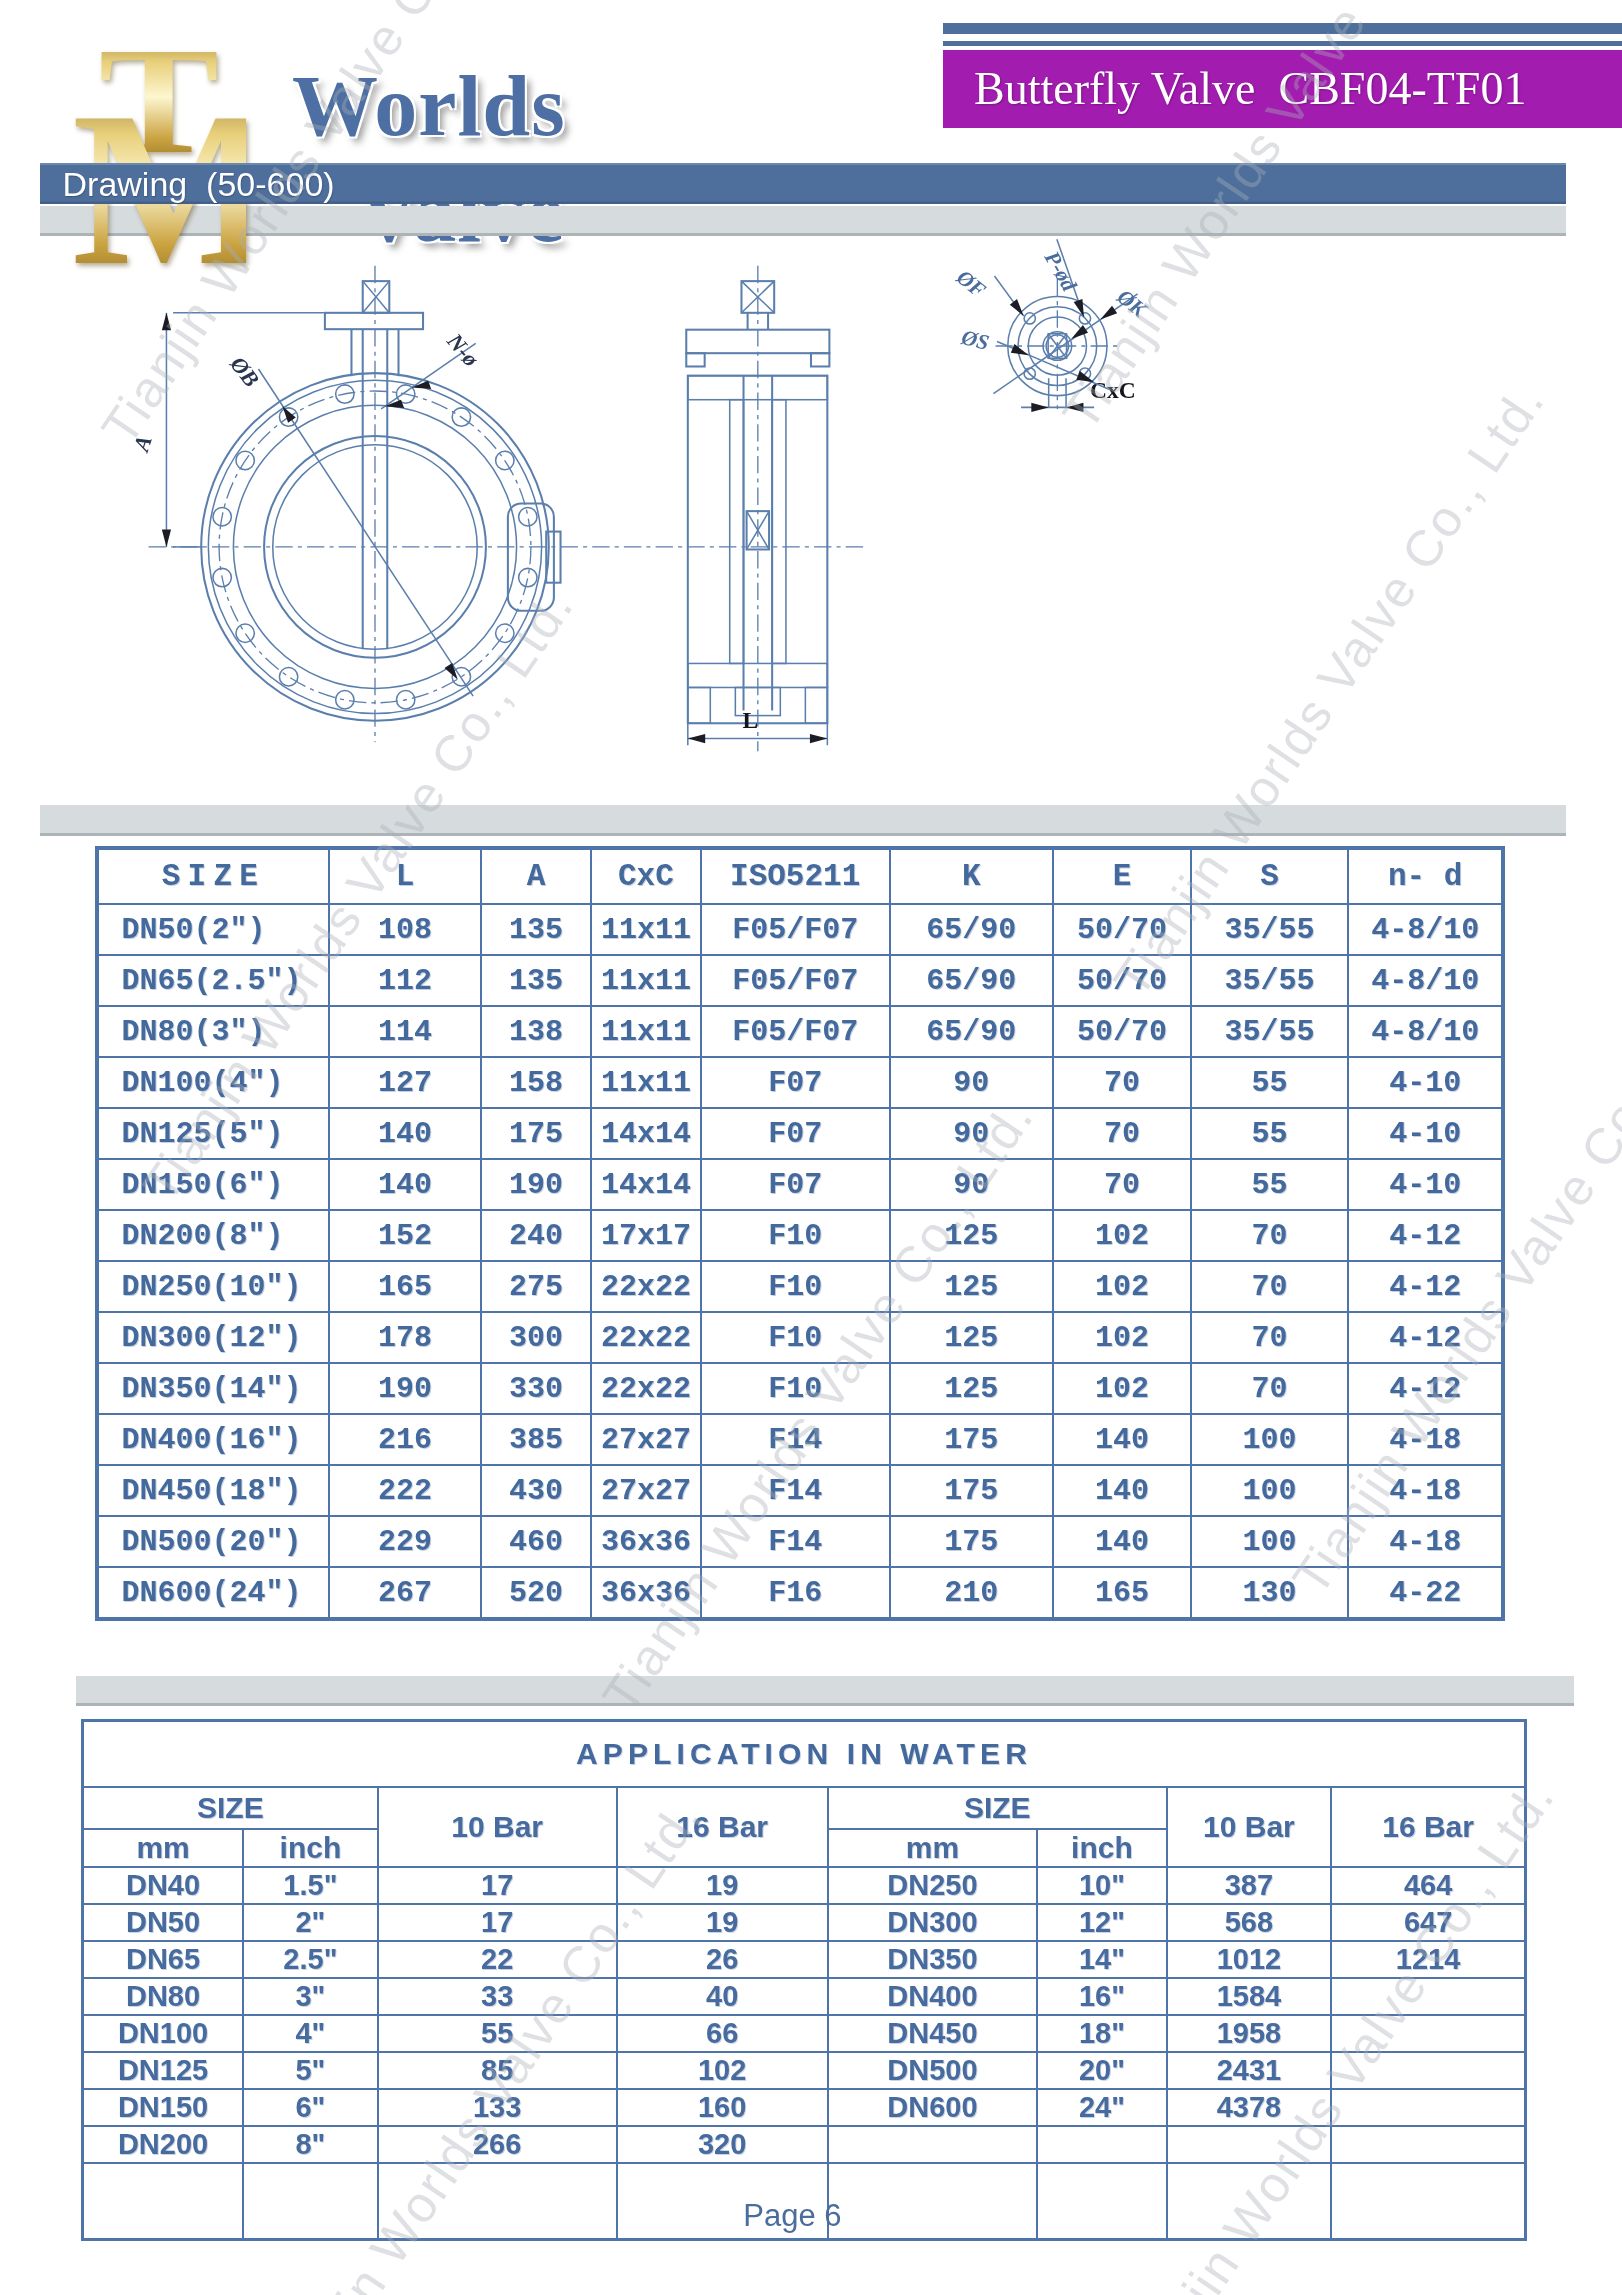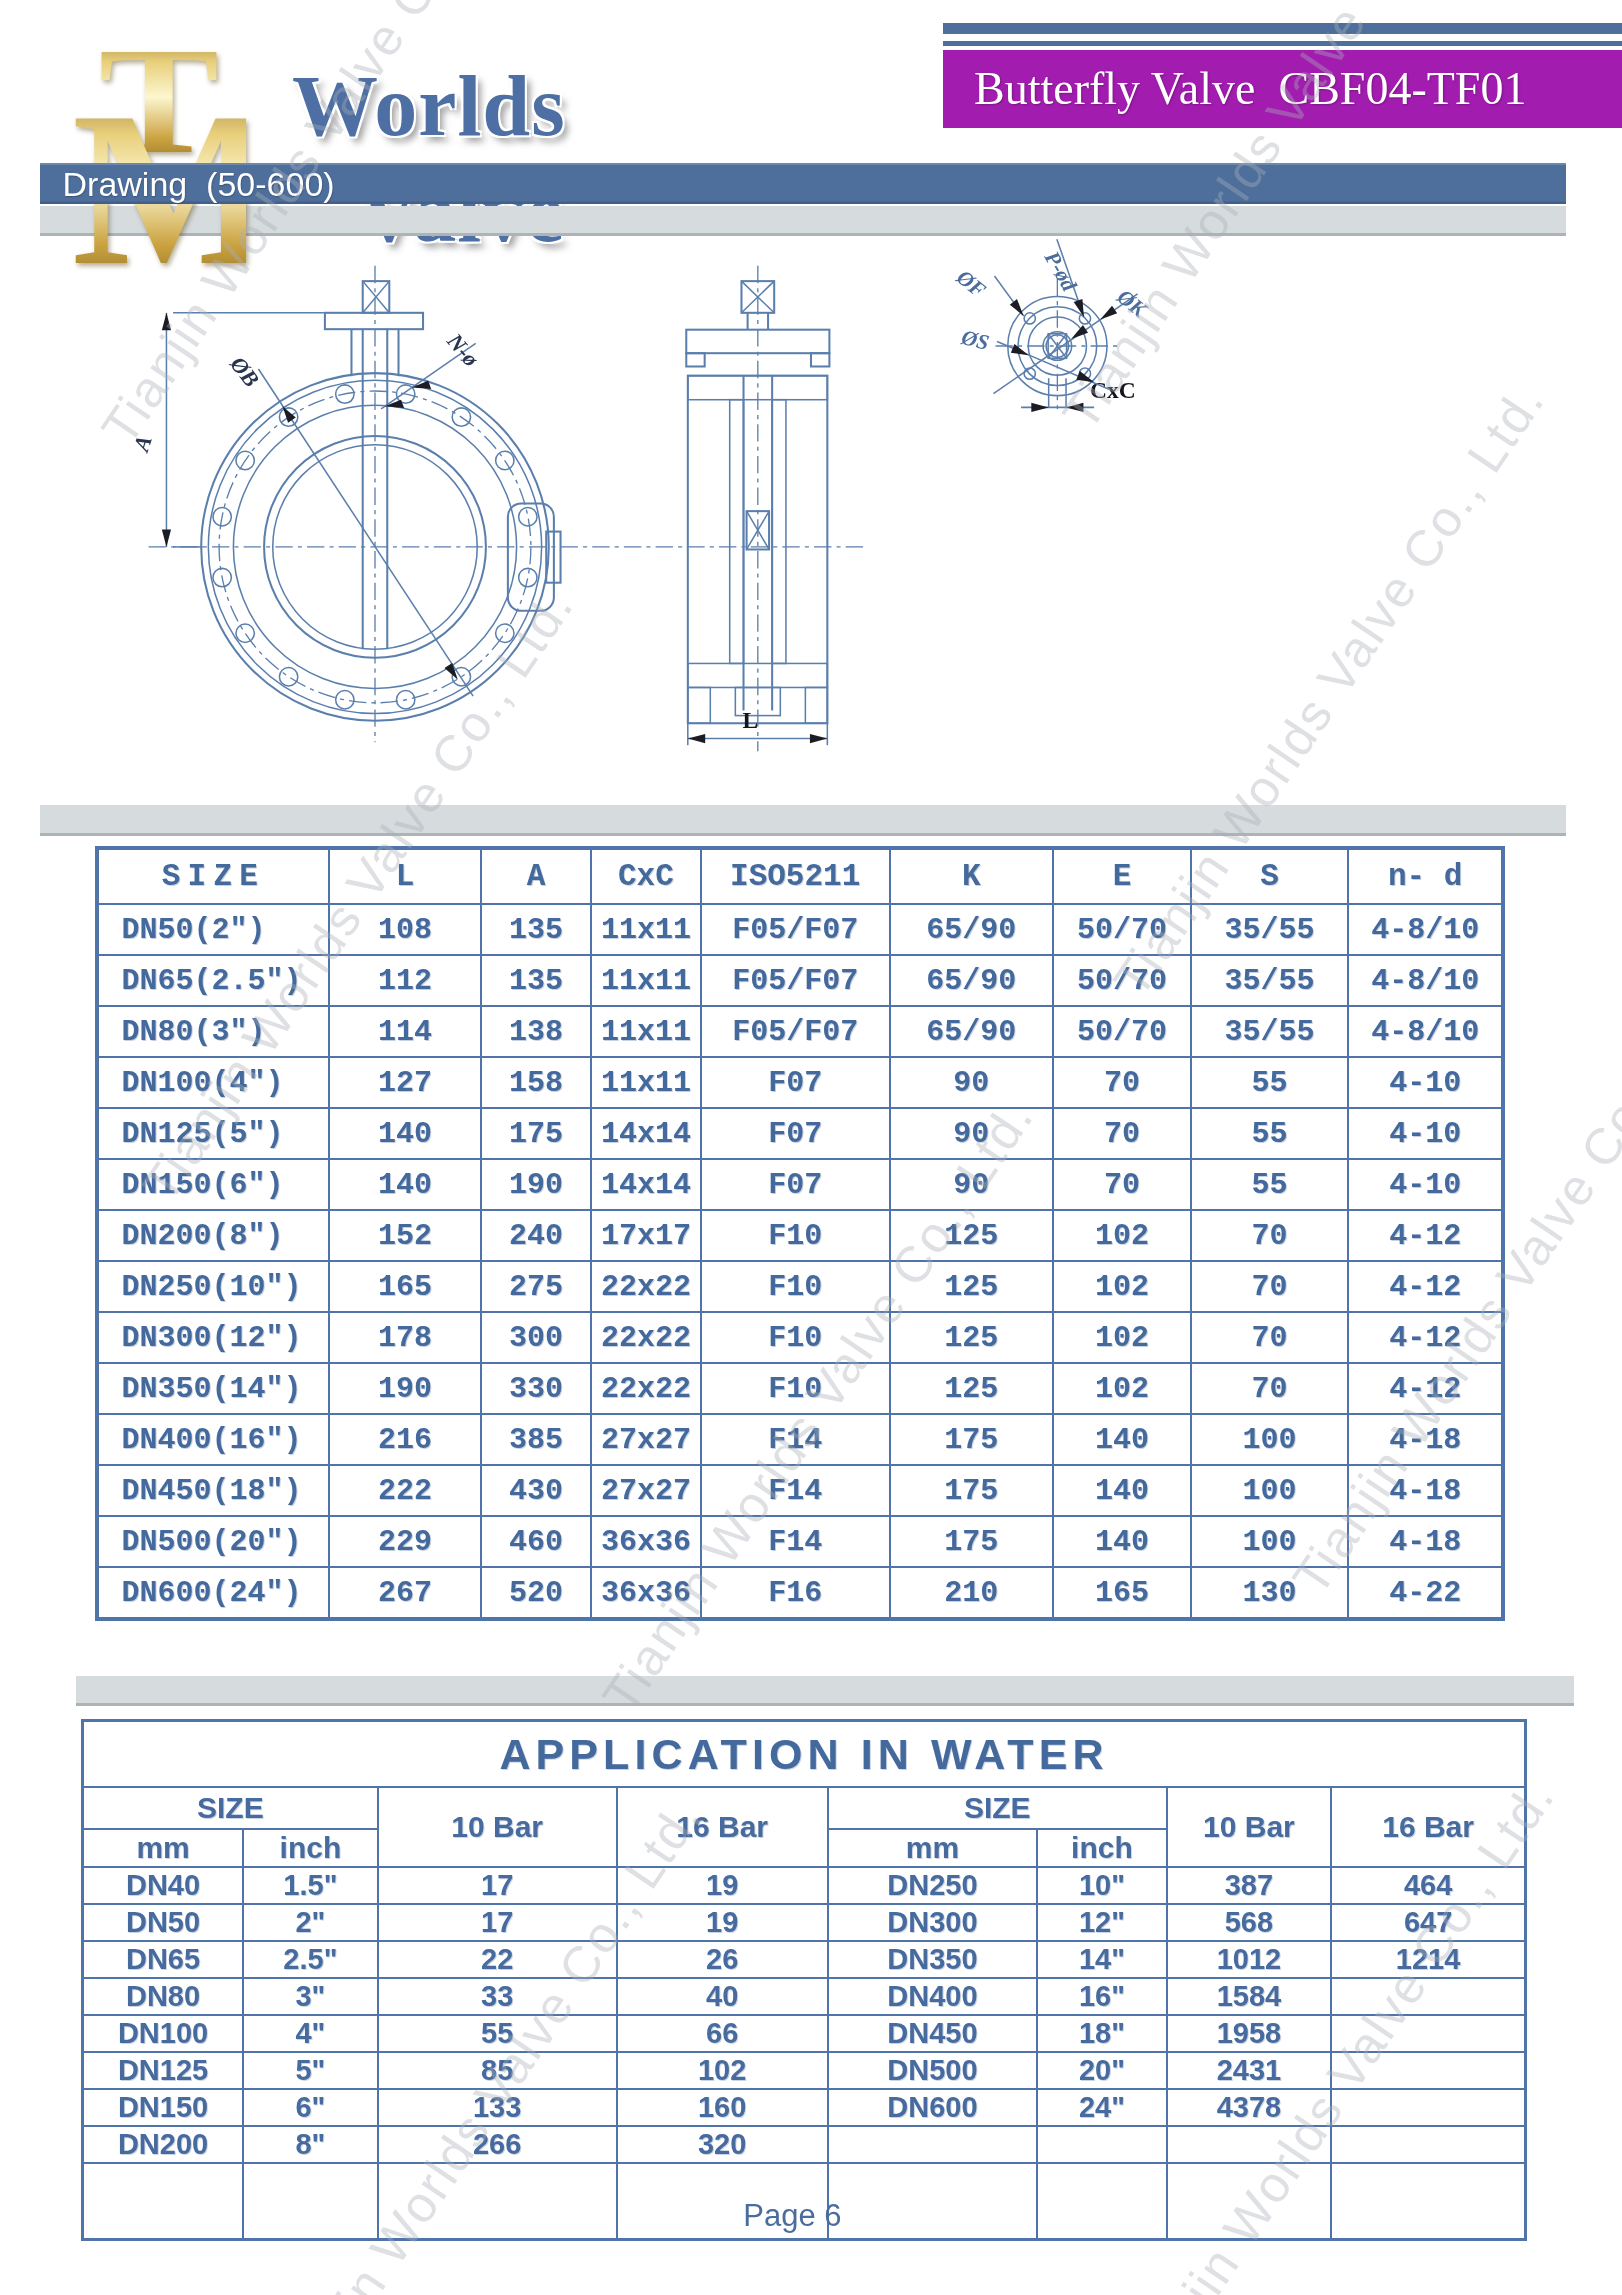--- a/index.html
+++ b/index.html
@@ -69,21 +69,21 @@
           font-size:30px; text-align:center; text-shadow:1px 1px 0.5px rgba(70,100,150,.30); }
   #outline-tbl thead th { height:51px; font-size:31px; }
   #outline-tbl thead th.th-size { letter-spacing:7.2px; }
   #outline-tbl tbody td { height:47px; }
   #outline-tbl tbody td:first-child { text-align:left; padding-left:22.5px; }
 
   #water-tbl { left:81px; top:1719px; width:1446px; border:3.1px solid #4f74a8; }
   #water-tbl th, #water-tbl td { border:2px solid #4f74a8; color:#476b9e;
           font-family:"Liberation Sans", sans-serif; font-weight:700; font-size:29px;
           text-align:center; text-shadow:1px 1px 0.5px rgba(70,100,150,.28); }
-  #water-tbl .w-title { height:62px; font-size:43px; letter-spacing:5.1px; color:#44699c; }
+  #water-tbl .w-title { height:62px; font-size:30px; letter-spacing:5.1px; color:#44699c; }
   #water-tbl thead .r1 th { height:38px; font-size:30px; }
   #water-tbl thead .r2 th { height:32px; font-size:30px; }
   #water-tbl tbody td { height:25.6px; }
   #water-tbl tbody tr:last-child td { height:72px; }
 
   
   #page-num { position:absolute; left:634px; top:2198px; width:317px; text-align:center;
           font-size:31px; color:#4a6d9e; z-index:2; }
 </style>
 </head>

